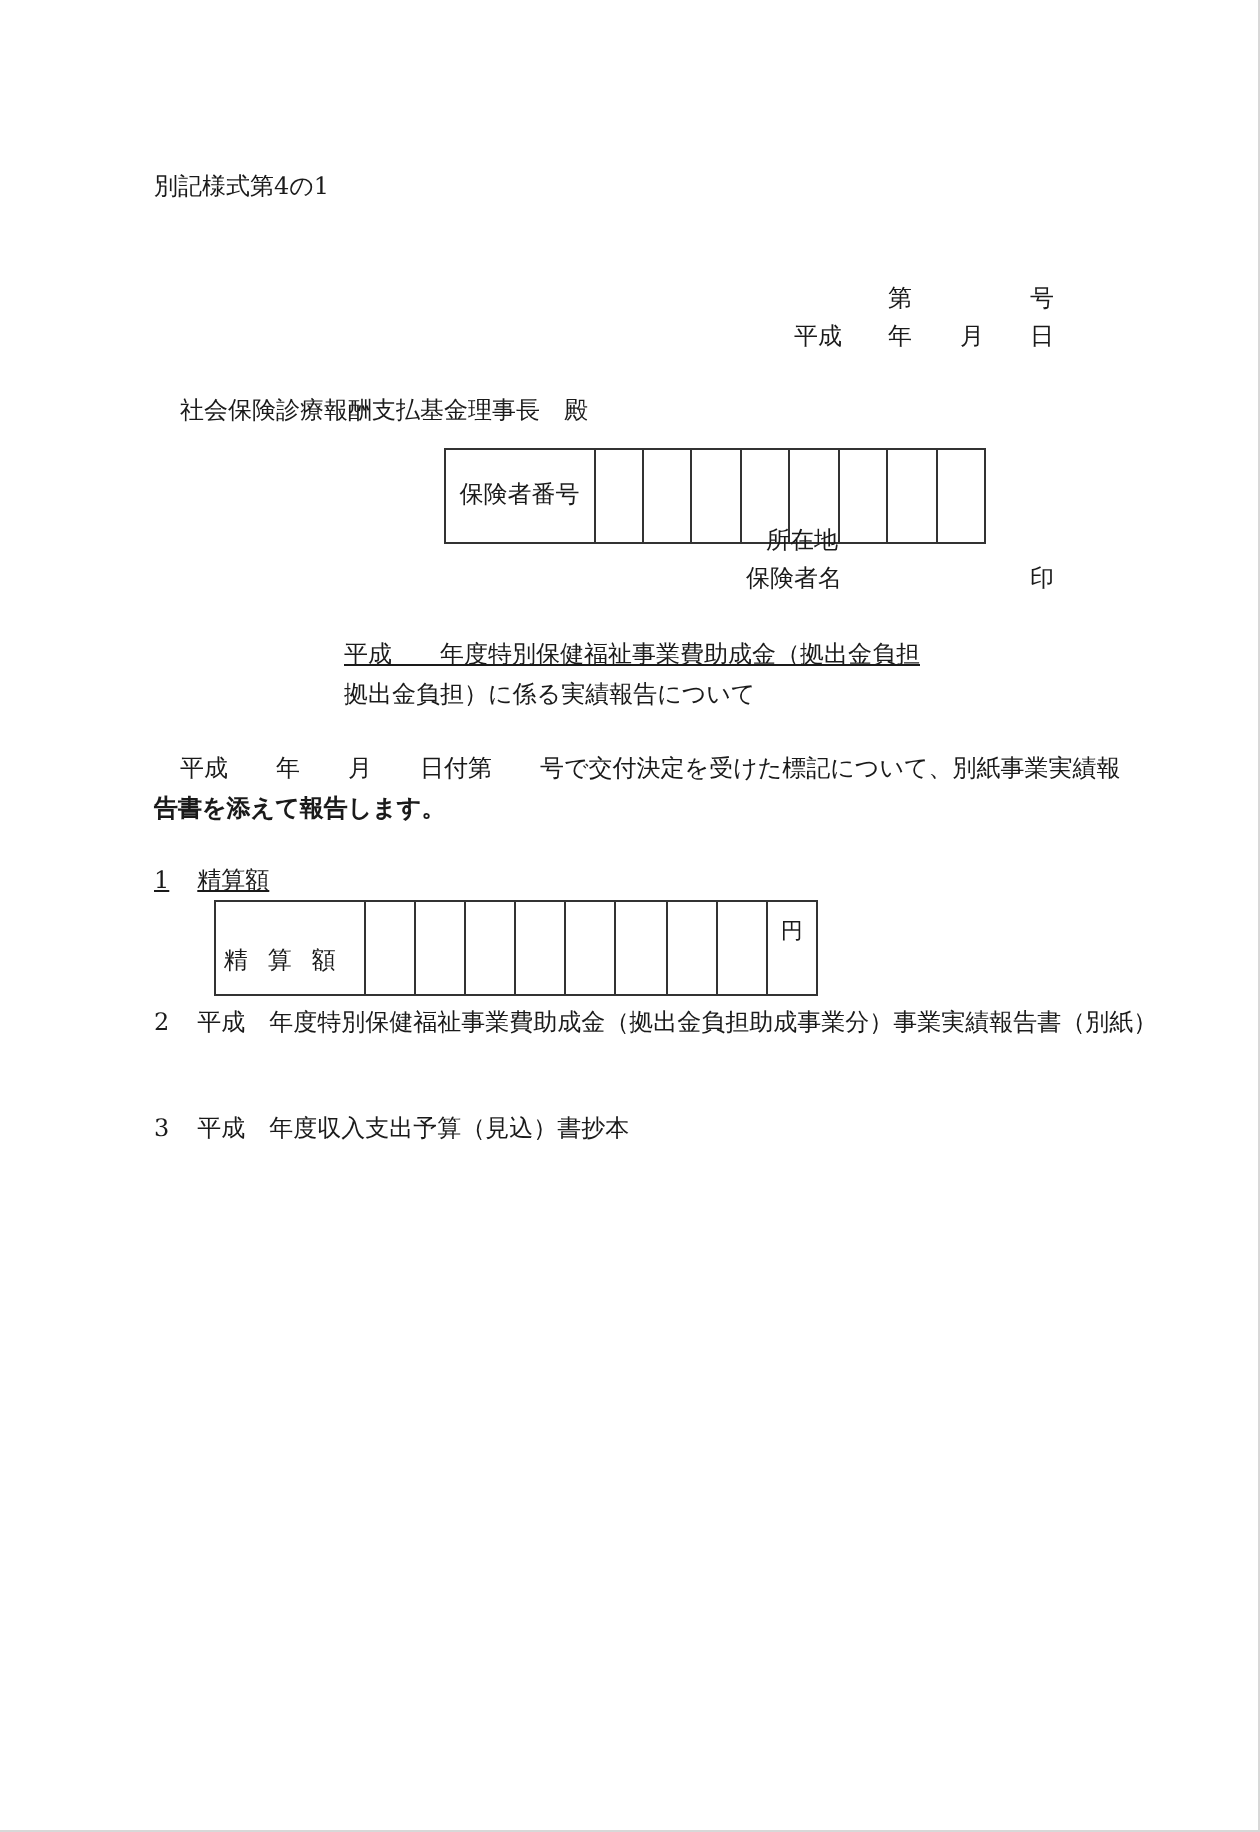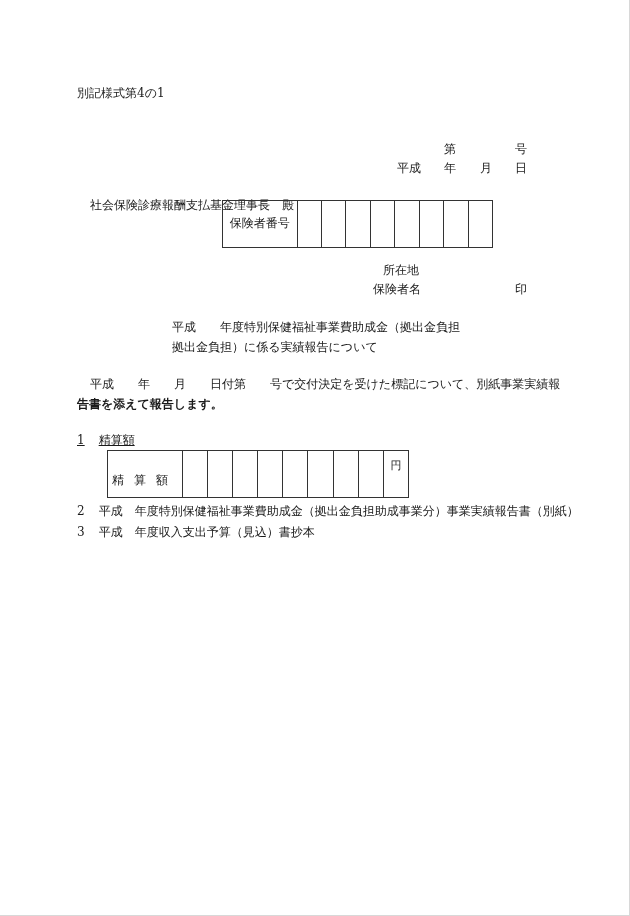--- a/index.html
+++ b/index.html
@@ -33,21 +33,21 @@
       border: 1px solid #333;
       box-sizing: border-box;
     }
     .grid .cell {
       border-left: 1px solid #333;
       box-sizing: border-box;
       height: 100%;
     }
     .grid .cell:first-child { border-left: none; }
 
-    #insurer-grid { left: 222px; top: 200px; width: 271px; height: 48px; }
+    #insurer-grid { left: 222px; top: 224px; width: 271px; height: 48px; }
     #insurer-grid .label-cell {
       width: 74px;
       display: flex;
       align-items: center;
       justify-content: center;
       font-size: 12px;
     }
     #insurer-grid .num-cell { width: 24.6px; }
 
     #amount-grid { left: 107px; top: 450px; width: 302px; height: 48px; }
@@ -95,21 +95,21 @@
   <div class="cell num-cell"></div>
   <div class="cell num-cell"></div>
   <div class="cell num-cell"></div>
   <div class="cell num-cell"></div>
 </div>
 
 <div class="abs" style="left:383px; top:263px;">所在地</div>
 <div class="abs" style="left:373px; top:282px;">保険者名</div>
 <div class="abs" style="left:515px; top:282px;">印</div>
 
-<div class="abs" style="left:172px; top:320px;">平成　　年度特別保健福祉事業費助成金（拠出金負担</div>
+<div class="abs" style="left:172px; top:320px;text-decoration:underline;">平成　　年度特別保健福祉事業費助成金（拠出金負担</div>
 <div class="abs" style="left:172px; top:340px;">拠出金負担）に係る実績報告について</div>
 
 <div class="abs" style="left:90px; top:377px;">平成　　年　　月　　日付第　　号で交付決定を受けた標記について、別紙事業実績報</div>
 <div class="abs" style="left:77px; top:397px;font-weight:bold;">告書を添えて報告します。</div>
 
 <div class="abs" style="left:77px; top:433px;text-decoration:underline;">
   <span>1</span><span style="display:inline-block;width:14px;"></span><span>精算額</span>
 </div>
 
 <div class="grid" id="amount-grid">
@@ -122,15 +122,15 @@
   <div class="cell num-cell"></div>
   <div class="cell num-cell"></div>
   <div class="cell num-cell"></div>
   <div class="cell yen-cell">円</div>
 </div>
 
 <div class="abs" style="left:77px; top:504px;">
   <span>2</span><span style="display:inline-block;width:14px;"></span><span>平成　年度特別保健福祉事業費助成金（拠出金負担助成事業分）事業実績報告書（別紙）</span>
 </div>
 
-<div class="abs" style="left:77px; top:525px;text-align:right;">
+<div class="abs" style="left:77px; top:557px;text-align:right;">
   <span>3</span><span style="display:inline-block;width:14px;"></span><span>平成　年度収入支出予算（見込）書抄本</span>
 </div>
 
 </body></html>

